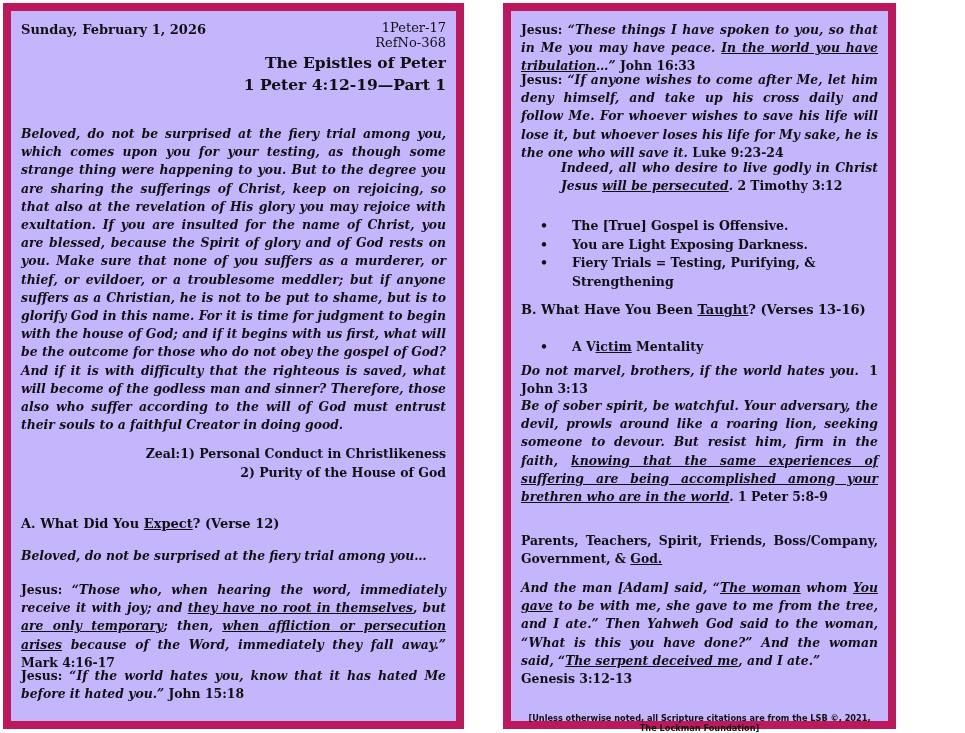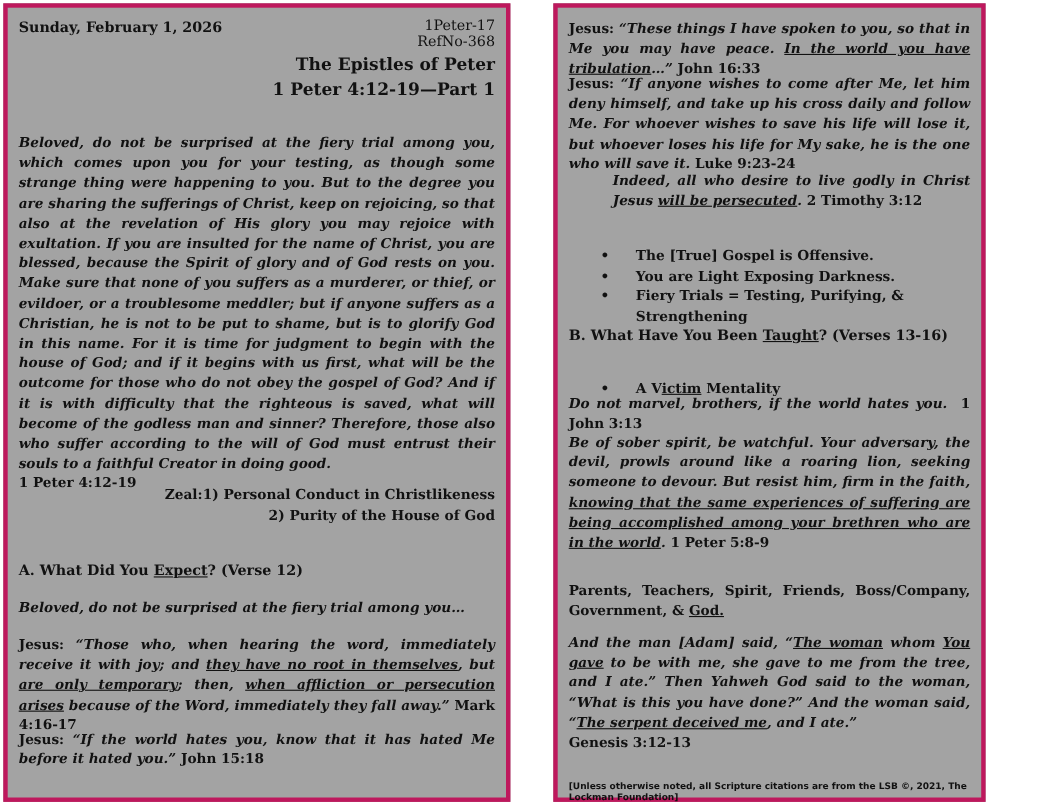--- a/index.html
+++ b/index.html
@@ -1,57 +1,56 @@
 <!DOCTYPE html>
 <html><head>
 <meta charset="utf-8">
 <style>
   html, body { margin: 0; padding: 0; background: #ffffff; }
   body { width: 965px; height: 733px; position: relative; overflow: hidden;
          font-family: "DejaVu Serif", "Liberation Serif", serif; color: #111; }
-  .panel { position: absolute; top: 3px; box-sizing: border-box; border: 4px solid #be185d;
-           background: #a3a3a3; }
+  .panel { position: absolute; top: 3px; box-sizing: border-box; border: 8px solid #be185d;
+           background: #c4b5fd; }
   #left  { left: 3px; width: 461px; height: 726px; }
   #right { left: 503px; width: 393px; height: 726px; }
   .inner { position: absolute; left: 10px; right: 10px; top: 0; bottom: 0; }
   .abs { position: absolute; left: 0; right: 0; }
   .it { font-style: italic; }
   .u { text-decoration: underline; }
   .body-text { font-size: 12.4px; line-height: 18.2px; font-weight: bold; text-align: justify; }
   .body-text .ital { font-style: italic; }
   .ref { font-style: normal; font-weight: bold; }
   .hdr-date { position: absolute; left: 0; top: 11px; font-size: 13px; font-weight: bold; }
   .hdr-ref { position: absolute; right: 0; top: 9px; font-size: 13px; text-align: right; line-height: 15px; }
   .title { position: absolute; left: 0; right: 0; text-align: right; font-size: 15.5px; font-weight: bold; }
   .section-h { font-size: 13px; font-weight: bold; }
-  ul.bul { margin: 16px; padding: 0; list-style: none; }
+  ul.bul { margin: 6px; padding: 0; list-style: none; }
   ul.bul li { position: relative; padding-left: 45px; font-size: 12.5px; font-weight: bold; line-height: 18.5px; }
   ul.bul li::before { content: "\2022"; position: absolute; left: 13px; top: 0; }
   .zeal { font-size: 12.5px; font-weight: bold; line-height: 18.5px; }
   .zeal .lbl { display: inline-block; width: 42px; }
   .footer { position: absolute; left: 0; right: 0; font-family: "DejaVu Sans", "Liberation Sans", sans-serif;
-            font-size: 8.2px; font-weight: bold; text-align: left; }
+            font-size: 8.2px; font-weight: bold; text-align: center; }
   .justify-line { text-align: justify; text-align-last: justify; }
 </style>
 </head>
 <body>
 
 <div class="panel" id="left">
   <div class="inner">
     <div class="hdr-date">Sunday, February 1, 2026</div>
     <div class="hdr-ref">
       <div>1Peter-17</div>
       <div>RefNo-368</div>
     </div>
     <div class="title" style="top:42px;">The Epistles of Peter</div>
     <div class="title" style="top:64px;">1 Peter 4:12-19—Part 1</div>
 
     <div class="abs body-text" style="top:114px;">
       <span class="ital">Beloved, do not be surprised at the fiery trial among you, which comes upon you for your testing, as though some strange thing were happening to you. But to the degree you are sharing the sufferings of Christ, keep on rejoicing, so that also at the revelation of His glory you may rejoice with exultation. If you are insulted for the name of Christ, you are blessed, because the Spirit of glory and of God rests on you. Make sure that none of you suffers as a murderer, or thief, or evildoer, or a troublesome meddler; but if anyone suffers as a Christian, he is not to be put to shame, but is to glorify God in this name. For it is time for judgment to begin with the house of God; and if it begins with us first, what will be the outcome for those who do not obey the gospel of God? And if it is with difficulty that the righteous is saved, what will become of the godless man and sinner? Therefore, those also who suffer according to the will of God must entrust their souls to a faithful Creator in doing good.</span>
-      <div class="ref">1 Peter 4:12-19</div>
     </div>
 
     <div class="abs zeal" style="top:434px;text-align:right;">
       <div><span class="lbl">Zeal:</span><span>1) Personal Conduct in Christlikeness</span></div>
       <div><span class="lbl"></span><span>2) Purity of the House of God</span></div>
     </div>
 
     <div class="abs section-h" style="top:505px;">
       <span>A. What Did You </span><span class="u">Expect</span><span>? (Verse 12)</span>
     </div>

